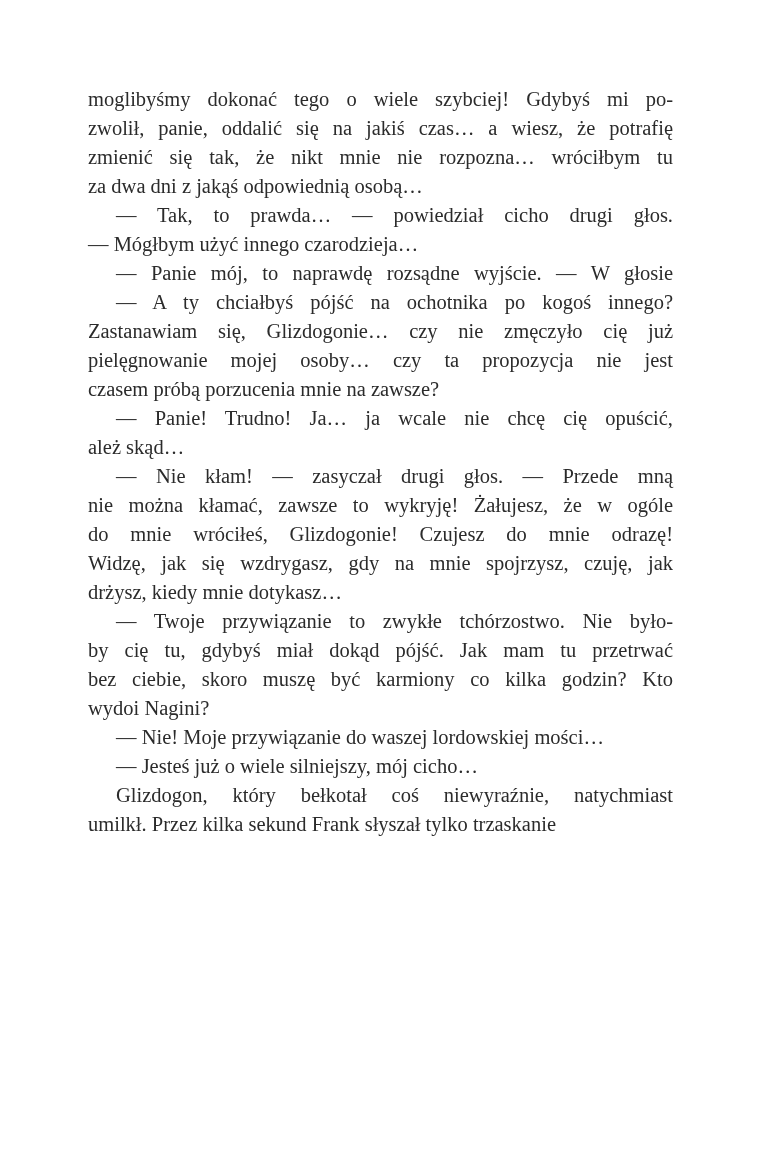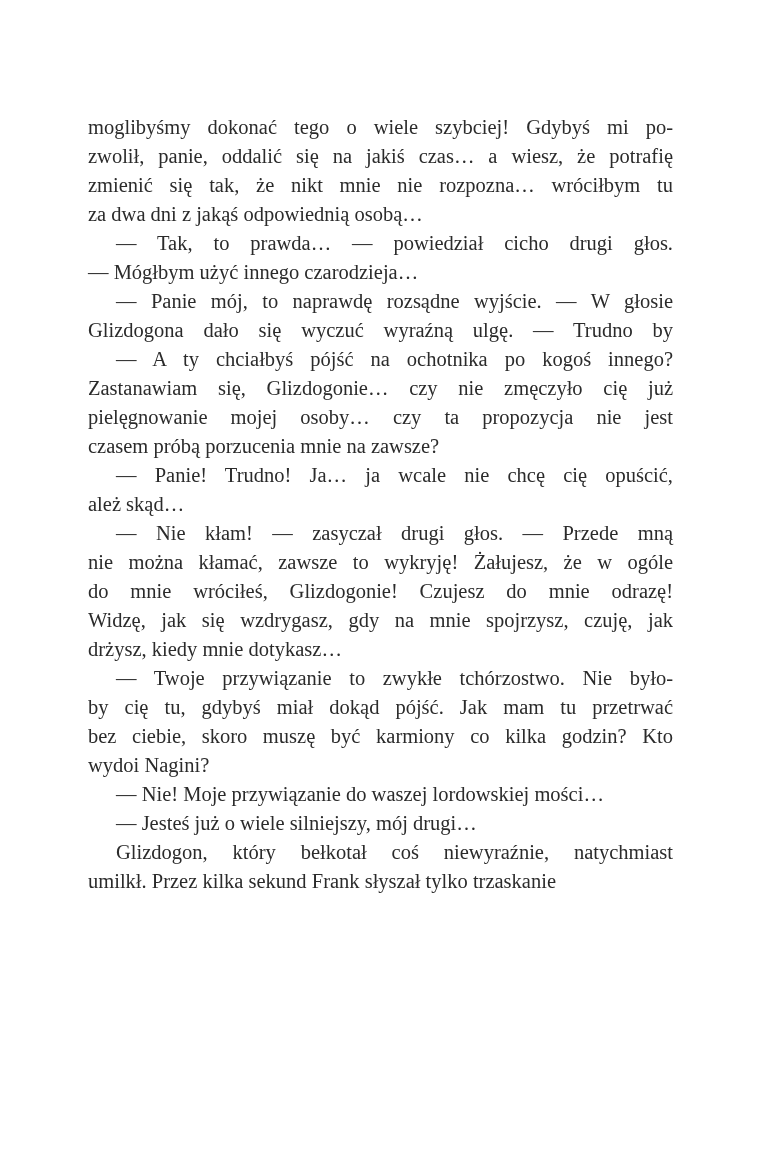--- a/index.html
+++ b/index.html
@@ -13,21 +13,20 @@
     background: var(--paper);
   }
   .page {
     position: relative;
     width: 760px;
     height: 945px;
     background: var(--paper);
     font-family: "Liberation Serif", "DejaVu Serif", serif;
     color: var(--ink);
     overflow: hidden;
-    margin-top: 28px;
   }
   .text-block {
     position: absolute;
     left: 88px;
     top: 85px;
     width: 585px;
     font-size: 20.5px;
     line-height: 29px;
     font-weight: 400;
   }
@@ -67,21 +66,20 @@
         <div class="line">zwolił, panie, oddalić się na jakiś czas… a wiesz, że potrafię</div>
         <div class="line">zmienić się tak, że nikt mnie nie rozpozna… wróciłbym tu</div>
         <div class="line last">za dwa dni z jakąś odpowiednią osobą…</div>
       </div>
       <div class="para indent">
         <div class="line">— Tak, to prawda… — powiedział cicho drugi głos.</div>
         <div class="line last">— Mógłbym użyć innego czarodzieja…</div>
       </div>
       <div class="para indent">
         <div class="line">— Panie mój, to naprawdę rozsądne wyjście. — W głosie</div>
-        <div class="line">Glizdogona dało się wyczuć wyraźną ulgę. — Trudno by</div>
       </div>
       <div class="para indent">
         <div class="line">— A ty chciałbyś pójść na ochotnika po kogoś innego?</div>
         <div class="line">Zastanawiam się, Glizdogonie… czy nie zmęczyło cię już</div>
         <div class="line">pielęgnowanie mojej osoby… czy ta propozycja nie jest</div>
         <div class="line last">czasem próbą porzucenia mnie na zawsze?</div>
       </div>
       <div class="para indent">
         <div class="line">— Panie! Trudno! Ja… ja wcale nie chcę cię opuścić,</div>
         <div class="line last">ależ skąd…</div>
@@ -96,21 +94,21 @@
       <div class="para indent">
         <div class="line">— Twoje przywiązanie to zwykłe tchórzostwo. Nie było-</div>
         <div class="line">by cię tu, gdybyś miał dokąd pójść. Jak mam tu przetrwać</div>
         <div class="line">bez ciebie, skoro muszę być karmiony co kilka godzin? Kto</div>
         <div class="line last">wydoi Nagini?</div>
       </div>
       <div class="para indent">
         <div class="line last">— Nie! Moje przywiązanie do waszej lordowskiej mości…</div>
       </div>
       <div class="para indent">
-        <div class="line last">— Jesteś już o wiele silniejszy, mój drugi…</div>
+        <div class="line last">— Jesteś już o wiele silniejszy, mój cicho…</div>
       </div>
       <div class="para indent">
         <div class="line">Glizdogon, który bełkotał coś niewyraźnie, natychmiast</div>
         <div class="line last">umilkł. Przez kilka sekund Frank słyszał tylko trzaskanie</div>
       </div>
     </div>
   <div class="page-number">* 17 *</div>
 </div>
 
 </body></html>

